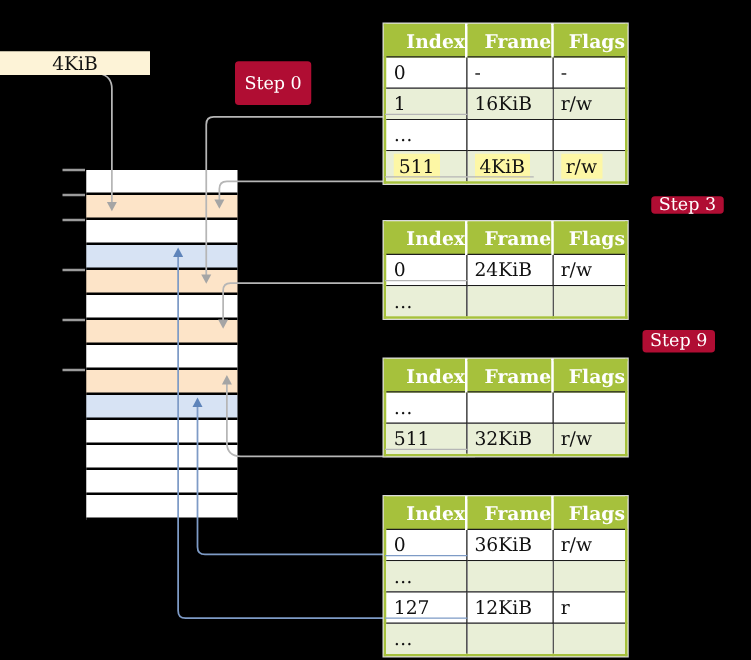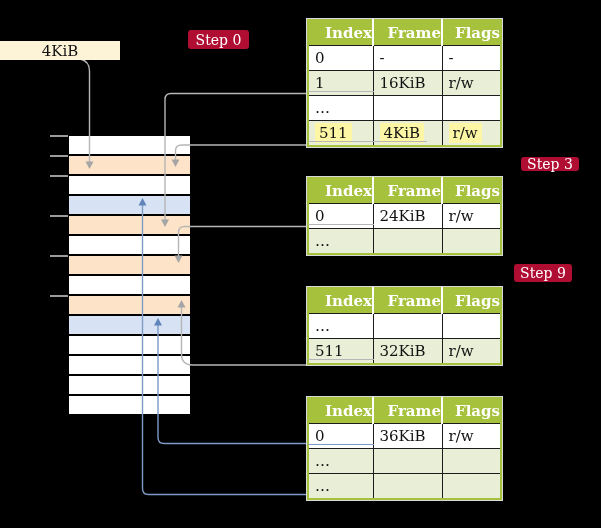--- a/index.html
+++ b/index.html
@@ -18,21 +18,21 @@
 
   
   .framebox{position:absolute;left:0;top:41px;width:120px;height:19px;z-index:20;
             background:var(--label_cream,#fdf3d7);color:#111;font-size:15px;
             display:flex;align-items:center;justify-content:center;}
 
   
   .badge{position:absolute;z-index:20;background:var(--badge_red,#b00d33);color:#fff;
          font-size:14px;border-radius:3px;display:flex;align-items:center;
          justify-content:center;padding:0 4px;box-sizing:border-box;}
-  #b-step0  {left:188px;top:30px;width:61px;height:19px;}
+  #b-step0  {left:188px;top:49px;width:61px;height:35px;}
   #b-steps12{left:510px;top:22px;width:89px;height:19px;}
   #b-step3  {left:521px;top:157px;width:58px;height:14px;}
   #b-step4  {left:514px;top:264px;width:58px;height:18px;}
 
   
   svg.overlay{position:absolute;left:0;top:0;z-index:5;pointer-events:none;}
   .ln{fill:none;stroke-width:1.4px;}
   .ln-gray{stroke:var(--arrow_gray,#b6b6b6);}
   .ln-blue{stroke:var(--arrow_blue,#7e9bc6);}
   .hd-gray{fill:var(--arrowhead_gray,#a5a5a5);stroke:none;}
@@ -215,20 +215,25 @@
           <tr>
             <td class="c0"><span class="uline blue"></span>0</td>
             <td class="c1">36KiB</td>
             <td class="c2">r/w</td>
           </tr>
           <tr class="shaded">
             <td class="c0">…</td>
             <td class="c1"></td>
             <td class="c2"></td>
           </tr>
+          <tr>
+            <td class="c0"><span class="uline blue"></span>127</td>
+            <td class="c1">12KiB</td>
+            <td class="c2">r</td>
+          </tr>
           <tr class="shaded">
             <td class="c0">…</td>
             <td class="c1"></td>
             <td class="c2"></td>
           </tr>
         </tbody>
       </table>
     </div>
 
 </div>

